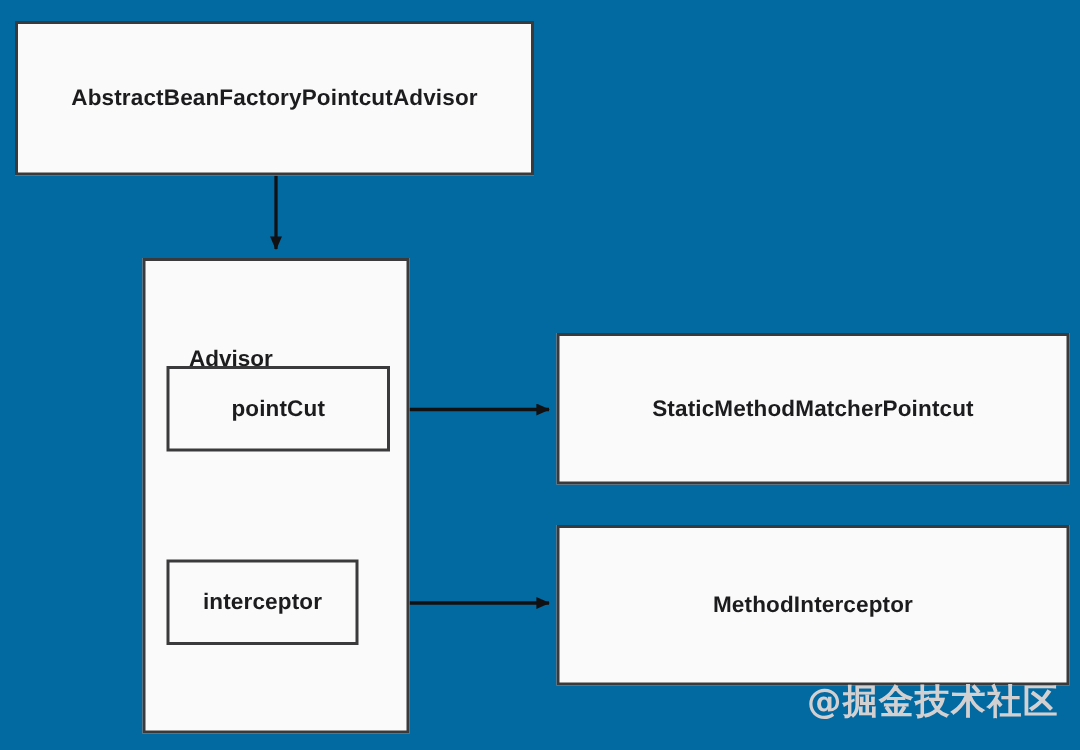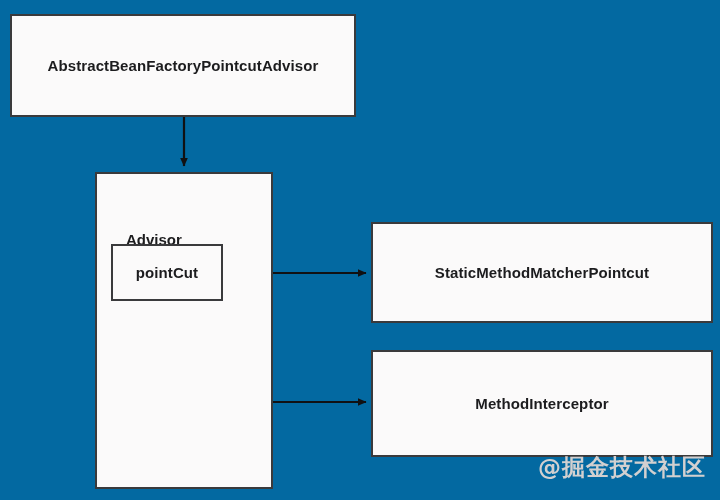--- a/index.html
+++ b/index.html
@@ -52,21 +52,21 @@
     top: 33px;
     font-size: 15px;
     color: #1c1c1e;
     white-space: nowrap;
     margin-top: 24px;
   }
   
   #box-pointcut {
     left: 111px;
     top: 244px;
-    width: 112px;
+    width: 149px;
     height: 57px;
   }
   #box-interceptor {
     left: 111px;
     top: 373px;
     width: 128px;
     height: 57px;
   }
   
   #box-staticmatcher {
@@ -124,20 +124,23 @@
   </div>
 
   <div class="node" id="box-advisor">
     <span class="container-title">Advisor</span>
   </div>
 
   <div class="node" id="box-pointcut">
     <span class="node-label">pointCut</span>
   </div>
 
+  <div class="node" id="box-interceptor">
+    <span class="node-label">interceptor</span>
+  </div>
 
   <div class="node" id="box-staticmatcher">
     <span class="node-label">StaticMethodMatcherPointcut</span>
   </div>
 
   <div class="node" id="box-methodinterceptor">
     <span class="node-label">MethodInterceptor</span>
   </div>
 
   <div class="watermark">@掘金技术社区</div>

